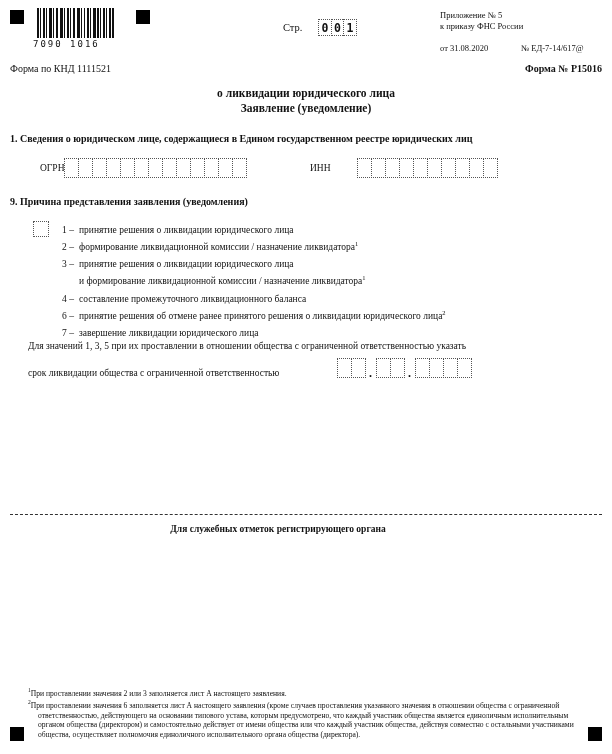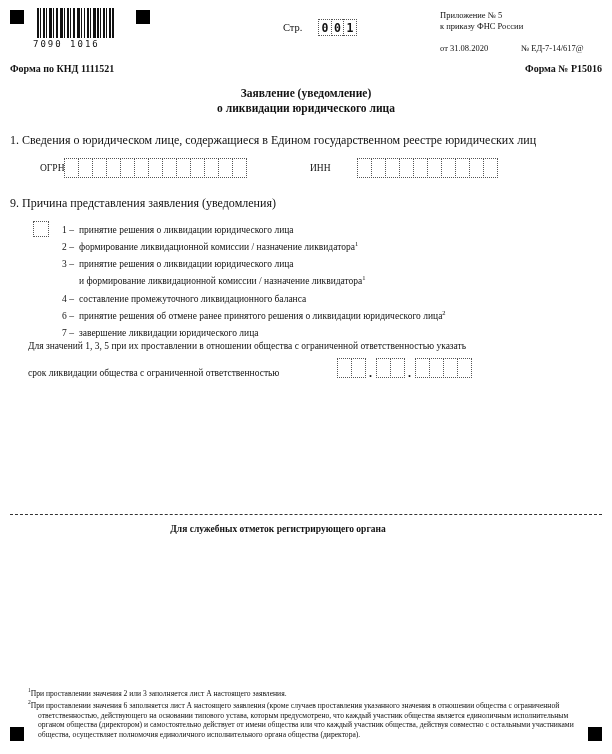--- a/index.html
+++ b/index.html
@@ -19,26 +19,26 @@
   .page-label{left:283px;top:22px;font-size:10.5px;}
   .page-boxes{left:318px;top:19px;display:flex;}
   .page-box{
     width:12px;height:15px;border:1.5px dotted #555;margin-right:-1.5px;
     font-family:"DejaVu Sans Mono",monospace;font-size:11.5px;font-weight:bold;
     display:flex;align-items:center;justify-content:center;background:#fff;
   }
   .appendix{left:440px;top:10px;font-size:8.5px;line-height:11px;}
   .order-date{left:440px;top:43px;font-size:8.5px;}
   .order-number{left:521px;top:43px;font-size:8.5px;}
-  .knd{left:10px;top:63px;font-size:10px;font-weight:bold;}
+  .knd{left:10px;top:63px;font-size:10px;font-weight:normal;}
   .form-no{right:10px;top:63px;font-size:10px;font-weight:bold;text-align:right;}
   
   .title{left:0;top:86px;width:612px;text-align:center;font-size:11.5px;font-weight:bold;line-height:15px;}
   
-  .sec-heading{font-size:12px;font-weight:normal;}
+  .sec-heading{font-size:10px;font-weight:bold;}
   .s1-heading{left:10px;top:133px;}
   .s2-heading{left:10px;top:196px;}
   .field-label{font-size:9.5px;}
   .cells{display:flex;}
   .cell{width:13px;height:18px;border:1px dotted #555;margin-right:-1px;background:#fff;}
   .ogrn-label{left:40px;top:163px;}
   .ogrn-cells{left:64px;top:158px;}
   .inn-label{left:310px;top:163px;text-align:right;}
   .inn-cells{left:357px;top:158px;}
   
@@ -110,22 +110,22 @@
     <div>Приложение № 5</div>
     <div>к приказу ФНС России</div>
   </div>
   <div class="abs order-date">от 31.08.2020</div>
   <div class="abs order-number">№ ЕД-7-14/617@</div>
 
   <div class="abs knd">Форма по КНД 1111521</div>
   <div class="abs form-no">Форма № Р15016</div>
 
   <div class="abs title">
+    <div>о ликвидации юридического лица</div>
     <div>Заявление (уведомление)</div>
-    <div>о ликвидации юридического лица</div>
   </div>
 
   <div class="abs sec-heading s1-heading">1. Сведения о юридическом лице, содержащиеся в Едином государственном реестре юридических лиц</div>
   <div class="abs field-label ogrn-label">ОГРН</div>
   <div class="abs cells ogrn-cells">
       <span class="cell"></span>
       <span class="cell"></span>
       <span class="cell"></span>
       <span class="cell"></span>
       <span class="cell"></span>

